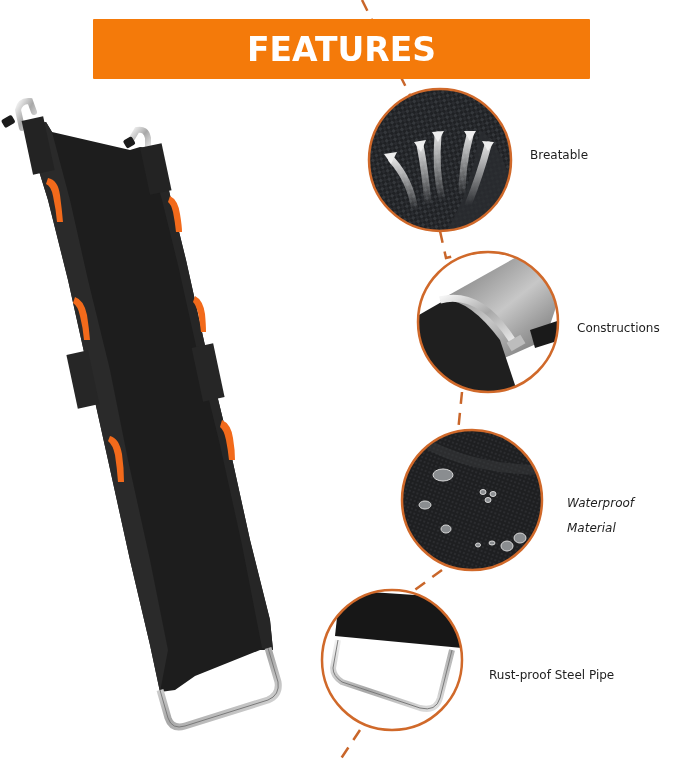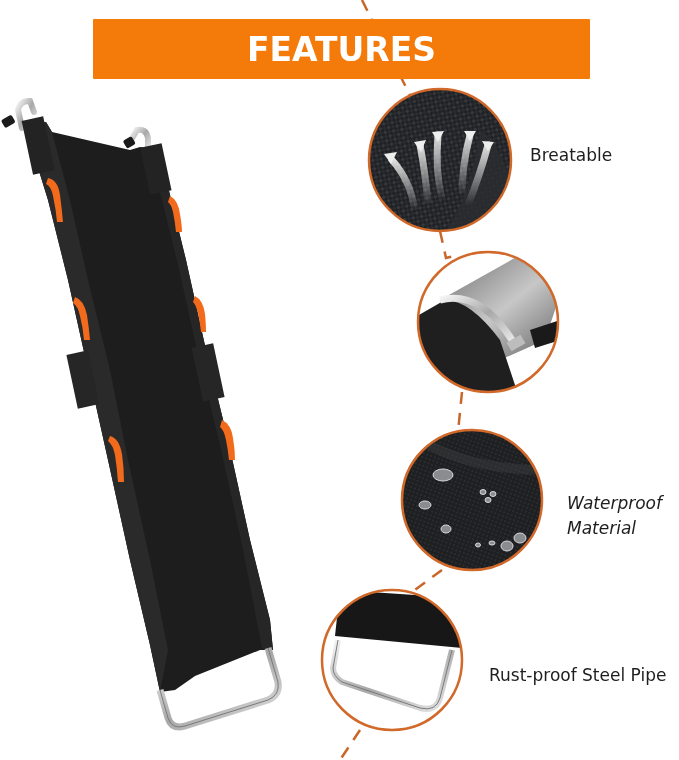--- a/index.html
+++ b/index.html
@@ -10,21 +10,21 @@
     display: flex; align-items: center; justify-content: center;
     z-index: 2;
   }
   .banner-title {
     color: #ffffff; font-family: "DejaVu Sans", sans-serif; font-weight: bold;
     font-size: 33px; letter-spacing: 0px;
   }
   svg.canvas { position: absolute; left: 0; top: 0; z-index: 1; }
   .feature-label {
     position: absolute; z-index: 3; color: #1e1e1e;
-    font-family: "DejaVu Sans", sans-serif; font-size: 17px; line-height: 25px;
+    font-family: "DejaVu Sans", sans-serif; font-size: 12px; line-height: 25px;
   }
   .circle-hit { position: absolute; z-index: 3; border-radius: 50%; }
 </style>
 </head>
 <body>
 
 <svg class="canvas" width="679" height="760" viewBox="0 0 679 760" xmlns="http://www.w3.org/2000/svg">
   <defs>
     <pattern id="weave" width="6" height="6" patternUnits="userSpaceOnUse" patternTransform="rotate(35)">
       <rect width="6" height="6" fill="#1f2124"></rect>
@@ -170,20 +170,21 @@
   <span class="banner-title">FEATURES</span>
 </div>
 
 <div class="circle-hit" style="left:369px;top:89px;width:142px;height:142px;"></div>
 <div class="feature-label" style="left:530px;top:143px;">
   <div>Breatable</div>
 </div>
 
 <div class="circle-hit" style="left:418px;top:252px;width:140px;height:140px;"></div>
 <div class="feature-label" style="left:577px;top:316px;">
+  <div>Constructions</div>
 </div>
 
 <div class="circle-hit" style="left:402px;top:430px;width:140px;height:140px;"></div>
 <div class="feature-label" style="left:567px;top:491px;font-style:italic;">
   <div>Waterproof</div>
   <div>Material</div>
 </div>
 
 <div class="circle-hit" style="left:322px;top:590px;width:140px;height:140px;"></div>
 <div class="feature-label" style="left:489px;top:663px;">

